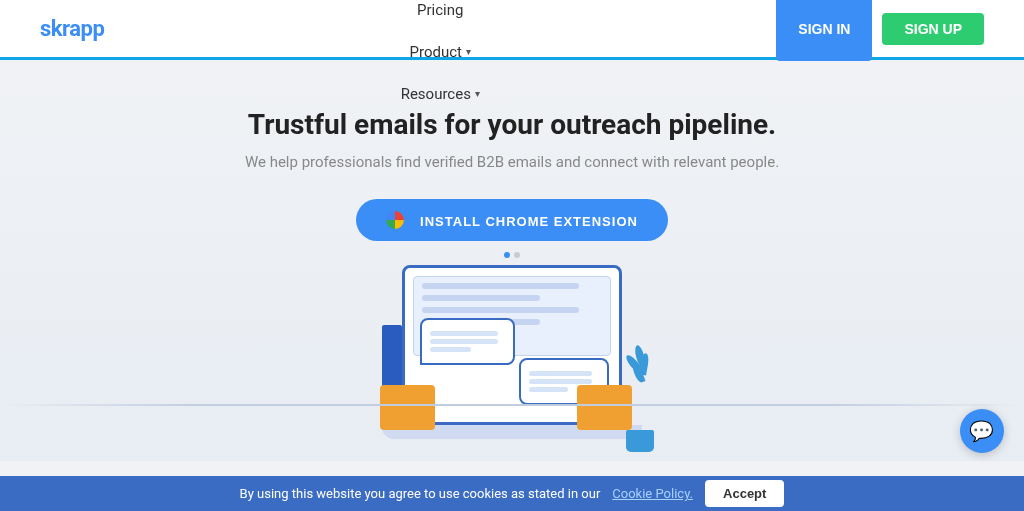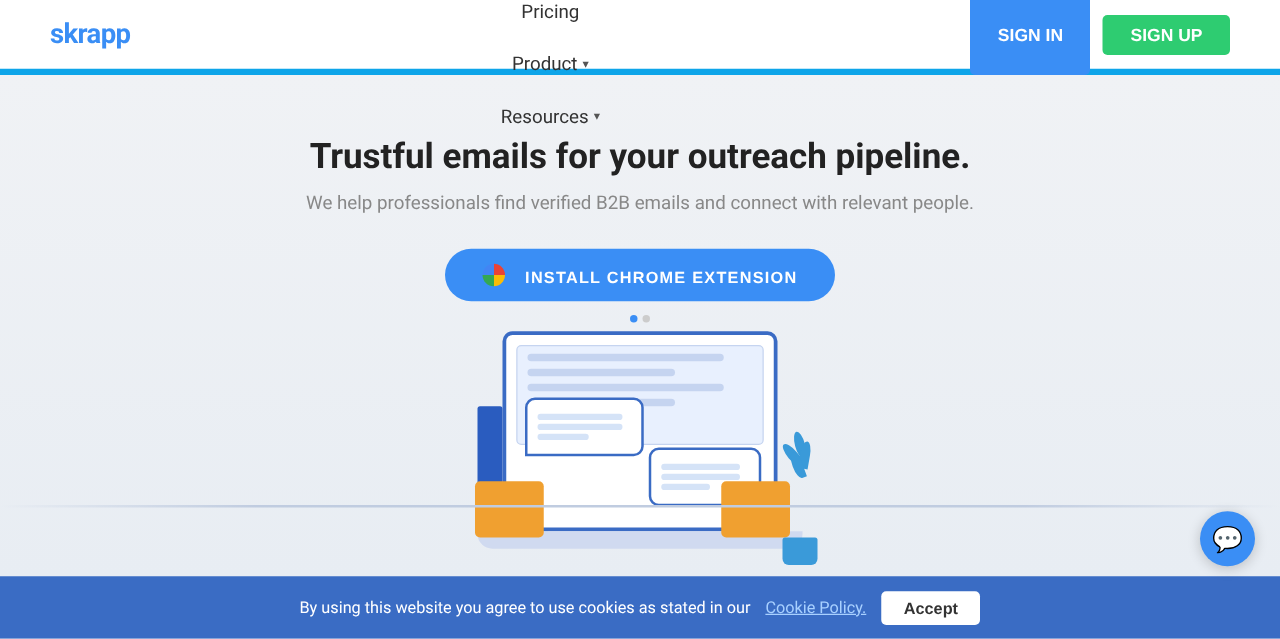--- a/index.html
+++ b/index.html
@@ -13,21 +13,21 @@
     }
 
     
     .navbar {
       background: #fff;
       display: flex;
       align-items: center;
       justify-content: space-between;
       padding: 0 40px;
       height: 60px;
-      border-bottom: 5px solid #0ea5e9;
+      border-bottom: 3px solid #0ea5e9;
       position: relative;
       z-index: 10;
     }
     .logo {
       font-size: 22px;
       font-weight: 700;
       color: #3a8ef5;
       letter-spacing: -0.5px;
     }
     .nav-links {
@@ -315,21 +315,21 @@
       border-radius: 50%;
       background: #fff;
     }
 
     
     .cookie-banner {
       position: absolute;
       bottom: 0;
       left: 0;
       right: 0;
-      height: 50px;
+      height: 35px;
       background: #3a6cc4;
       display: flex;
       align-items: center;
       justify-content: center;
       gap: 12px;
       z-index: 20;
     }
     .cookie-text {
       color: #fff;
       font-size: 13px;

